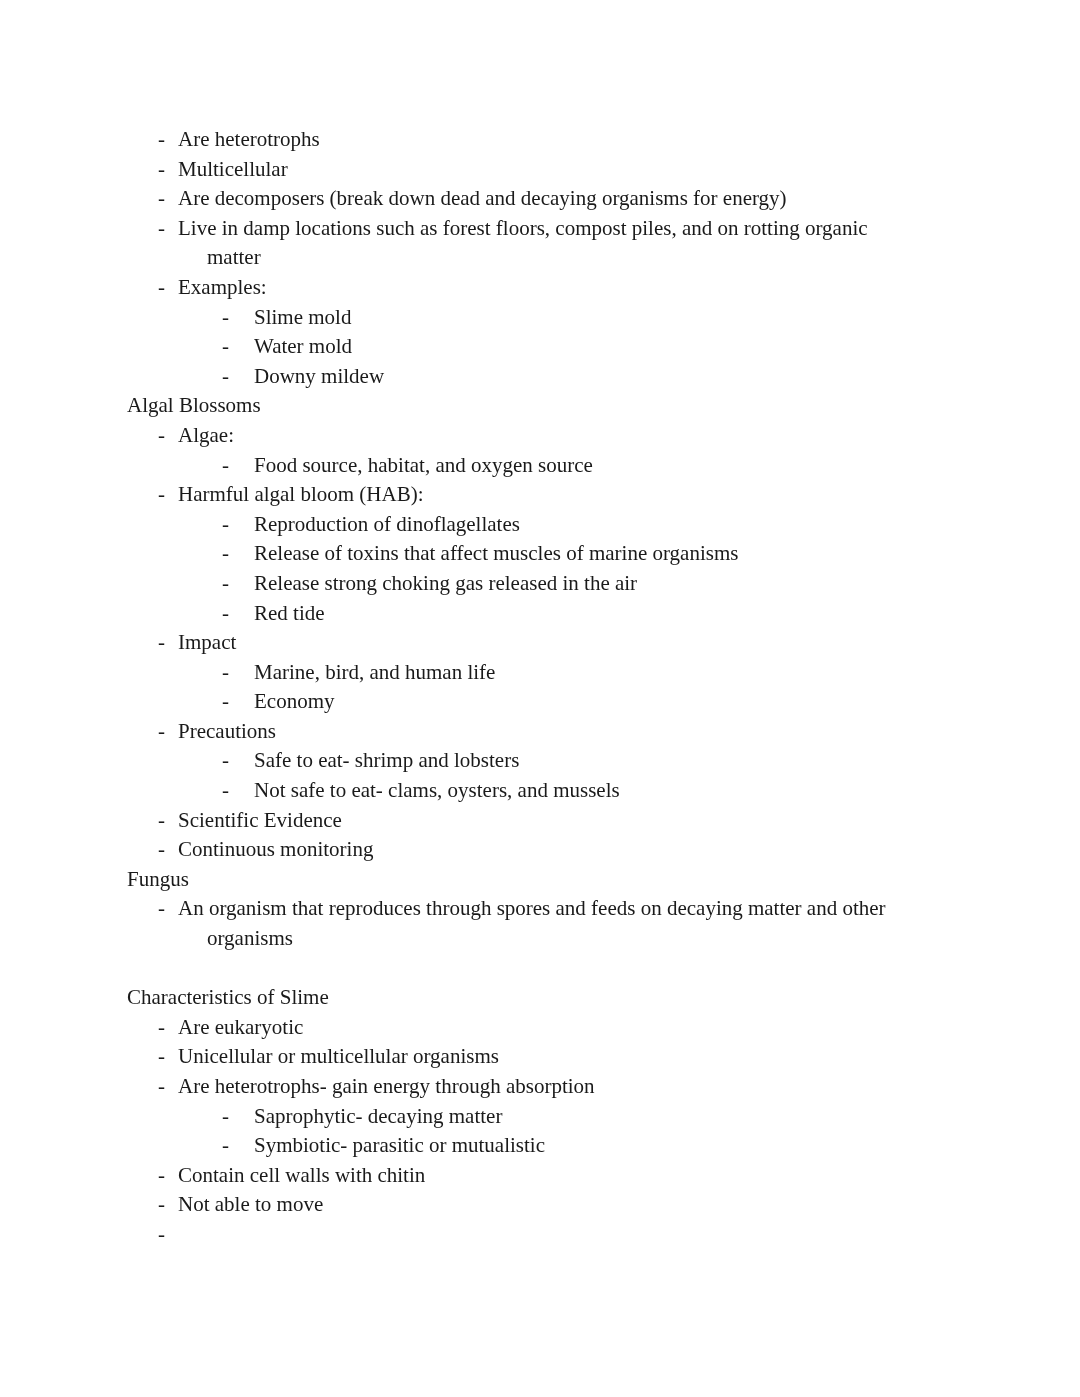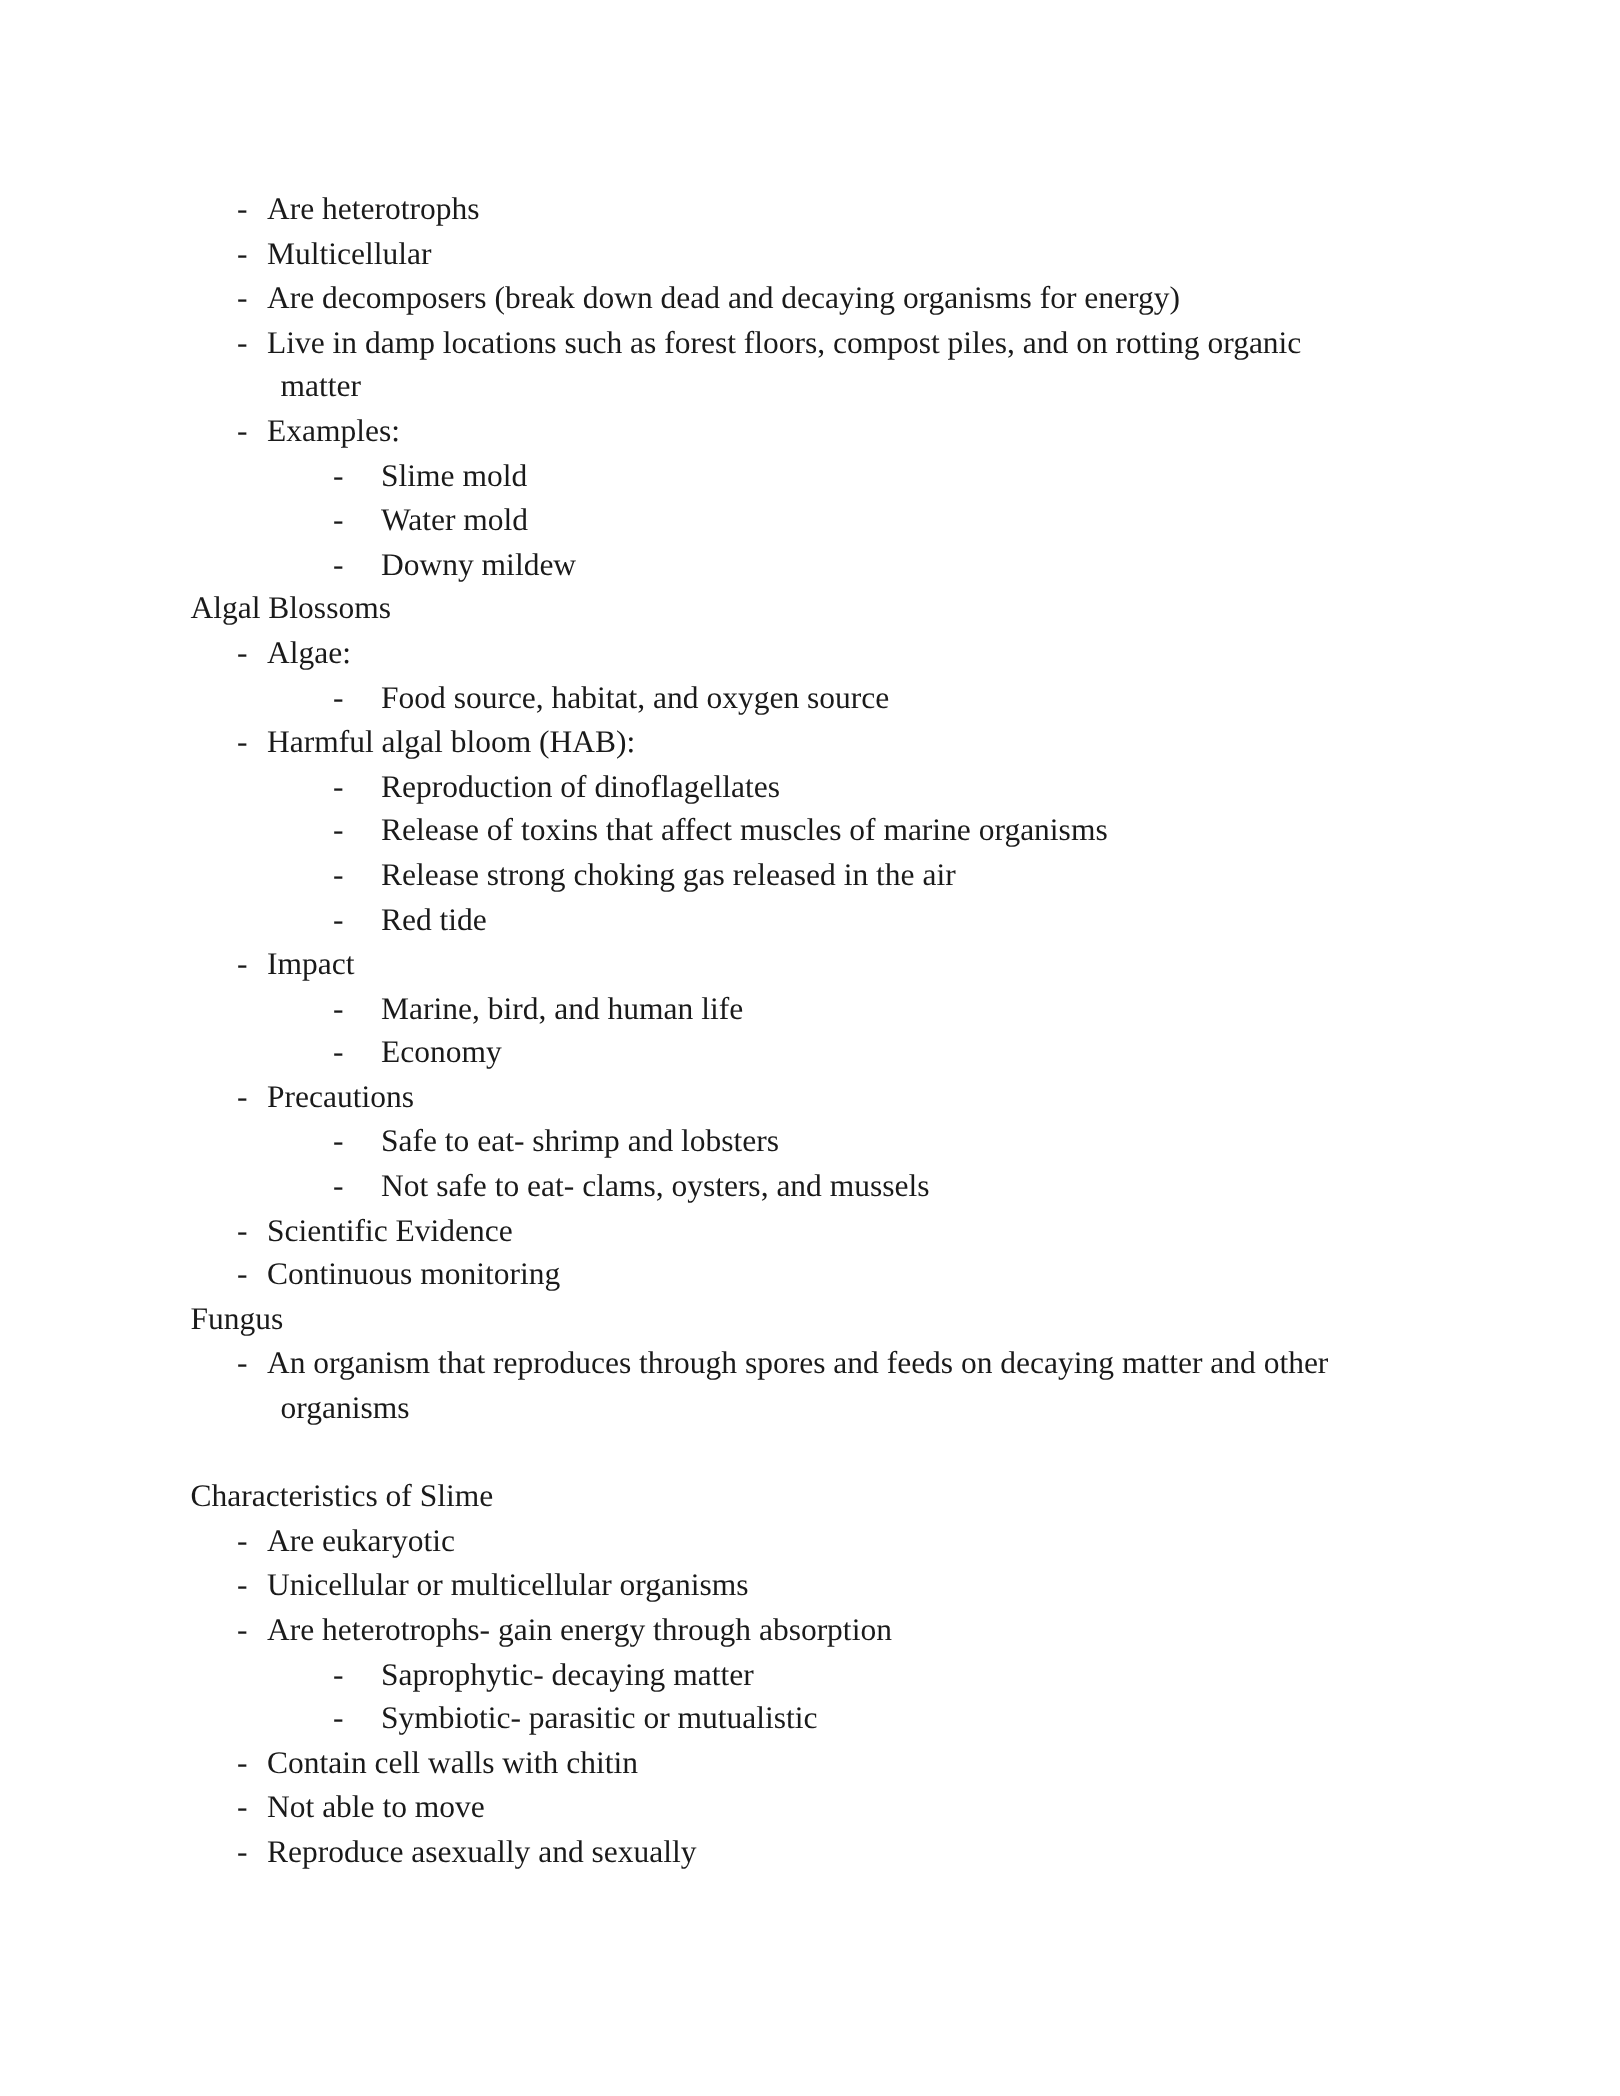--- a/index.html
+++ b/index.html
@@ -43,21 +43,21 @@
     .l2 .dash {
       position: absolute;
       left: 95px;
     }
     .l2 .txt {
       position: absolute;
       left: 127px;
     }
     .wrap-line .txt {
       position: absolute;
-      left: 60px;
+      left: 80px;
     }
     .blank {
       height: 29.6px;
     }
   </style>
 </head>
 <body>
 
 <div class="page">
 
@@ -193,16 +193,15 @@
   <div class="line l1">
     <span class="dash">-</span>
     <span class="txt">Contain cell walls with chitin</span>
   </div>
   <div class="line l1">
     <span class="dash">-</span>
     <span class="txt">Not able to move</span>
   </div>
   <div class="line l1">
     <span class="dash">-</span>
-    <span class="txt">Reproduce asexually and sexually</span>
   </div>
 
 </div>
 
 </body></html>

